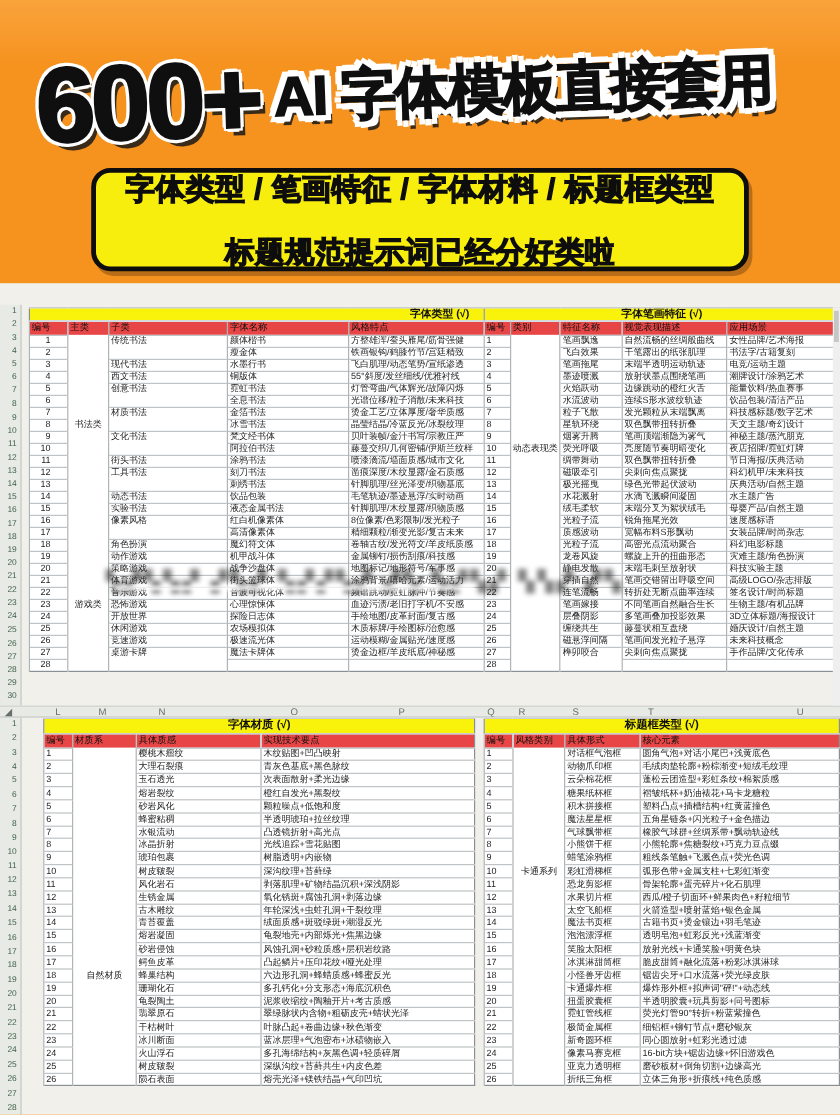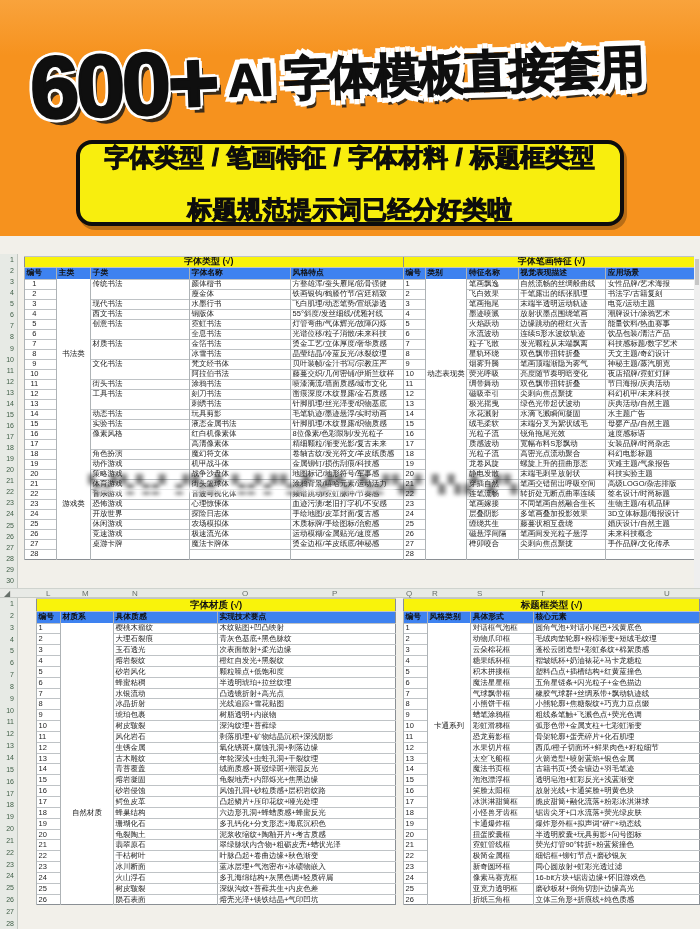--- a/index.html
+++ b/index.html
@@ -33,28 +33,28 @@
            background:#f2f0ea; filter:blur(.2px) saturate(.95); }
   .grid { position:absolute; border-collapse:collapse; table-layout:fixed;
           background:#fff; border:1px solid #8a8f94; }
   .grid td { border-left:1px solid #aeb3b6; border-top:1px solid #bfc3c6;
              font-size:7.5px; line-height:1.05; height:10px; padding:0 1.5px;
              color:#1e1e1e; white-space:nowrap; overflow:hidden; }
   .bt td { height:10.85px; }
   .grid .ttl { background:var(--table_title); font-weight:bold; font-size:9px;
                text-align:center; height:11px; border-left:none; color:#111; }
   .bt .ttl { height:13px; font-size:9.5px; }
-  .grid .hdr { font-weight:bold; font-size:7.8px; background:#3b82f6; height:11.5px; color:#111; }
+  .grid .hdr { font-weight:normal; font-size:7.8px; background:#ef4444; height:11.5px; color:#111; }
   .grid td.catcol { border-top:none; border-bottom:none; text-align:center; color:#222; }
   .grid td.noline { border-top:none; }
   .t1 { left:24px; top:20px; }
   .t2 { left:403px; top:20px; }
   .t3 { left:36px; top:362px; }
   .t4 { left:403px; top:362px; }
-  .t1 td:first-child { text-align:center; padding-right:14px; }
+  .t1 td:first-child { text-align:right; padding-right:14px; }
 
   
   .gutter { position:absolute; width:18px; background:#e7eae5; display:flex;
             flex-direction:column; border-right:1px solid #c3c8c2; }
   .gutter-top { left:0; top:18px; height:334px; }
   .gutter-bottom { left:0; top:362px; height:331px; }
   .gutter .gnum { flex:none; height:11.07px; font-size:7px; color:#3f5f46;
                   text-align:right; padding-right:3px; line-height:11px; }
   .gutter-bottom .gnum { height:11.85px; line-height:11.8px; }
   .letters { position:absolute; left:0; top:352px; width:700px; height:10px;
@@ -258,21 +258,21 @@
             <td>13</td>
             <td class="catcol"></td>
             <td class="noline"></td>
             <td>刺绣书法</td>
             <td>针脚肌理/丝光泽变/织物基底</td>
           </tr>
           <tr>
             <td>14</td>
             <td class="catcol"></td>
             <td>动态书法</td>
-            <td>玩具剪影</td>
+            <td>饮品包装</td>
             <td>毛笔轨迹/墨迹悬浮/实时动画</td>
           </tr>
           <tr>
             <td>15</td>
             <td class="catcol"></td>
             <td>实验书法</td>
             <td>液态金属书法</td>
             <td>针脚肌理/木纹显露/织物质感</td>
           </tr>
           <tr>
@@ -511,21 +511,21 @@
             <td class="catcol"></td>
             <td>光粒子流</td>
             <td>高密光点流动聚合</td>
             <td>科幻电影标题</td>
           </tr>
           <tr>
             <td>19</td>
             <td class="catcol"></td>
             <td>龙卷风旋</td>
             <td>螺旋上升的扭曲形态</td>
-            <td>灾难主题/气象报告</td>
+            <td>灾难主题/角色扮演</td>
           </tr>
           <tr>
             <td>20</td>
             <td class="catcol"></td>
             <td>静电发散</td>
             <td>末端毛刺呈放射状</td>
             <td>科技实验主题</td>
           </tr>
           <tr>
             <td>21</td>

